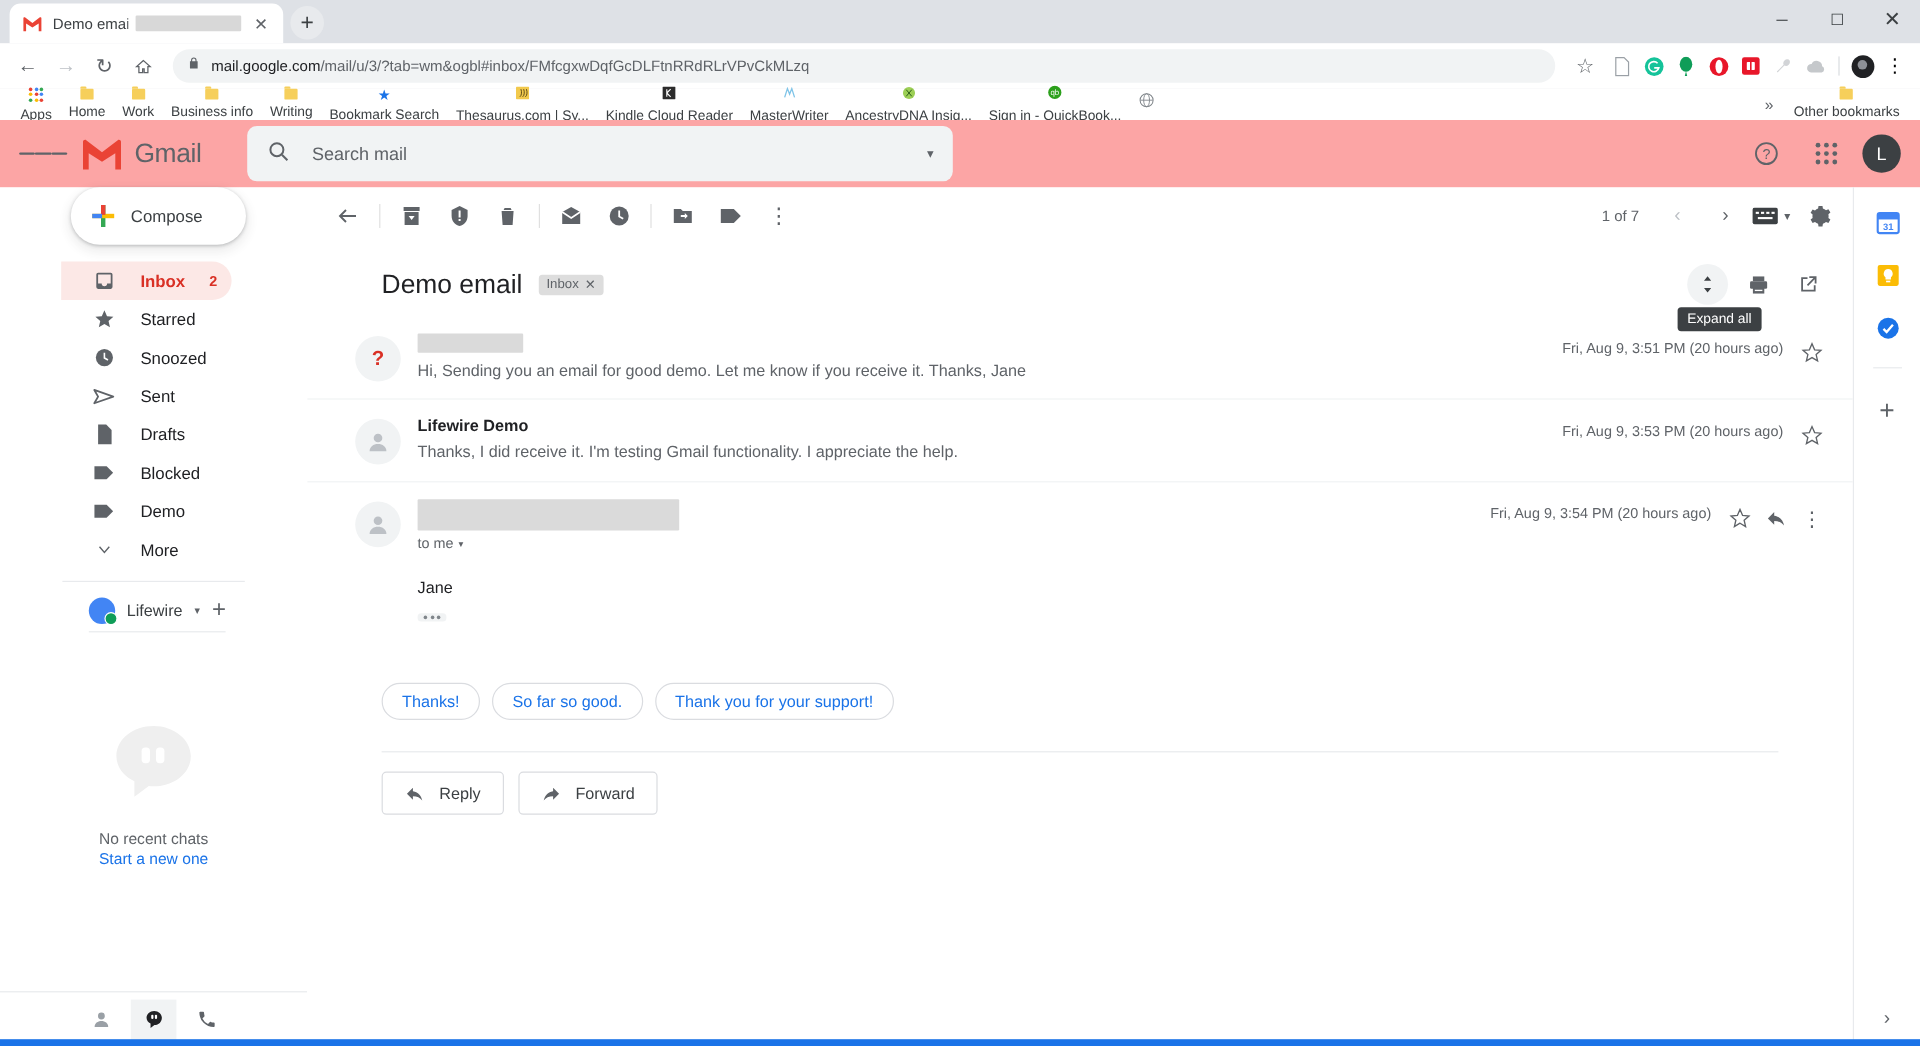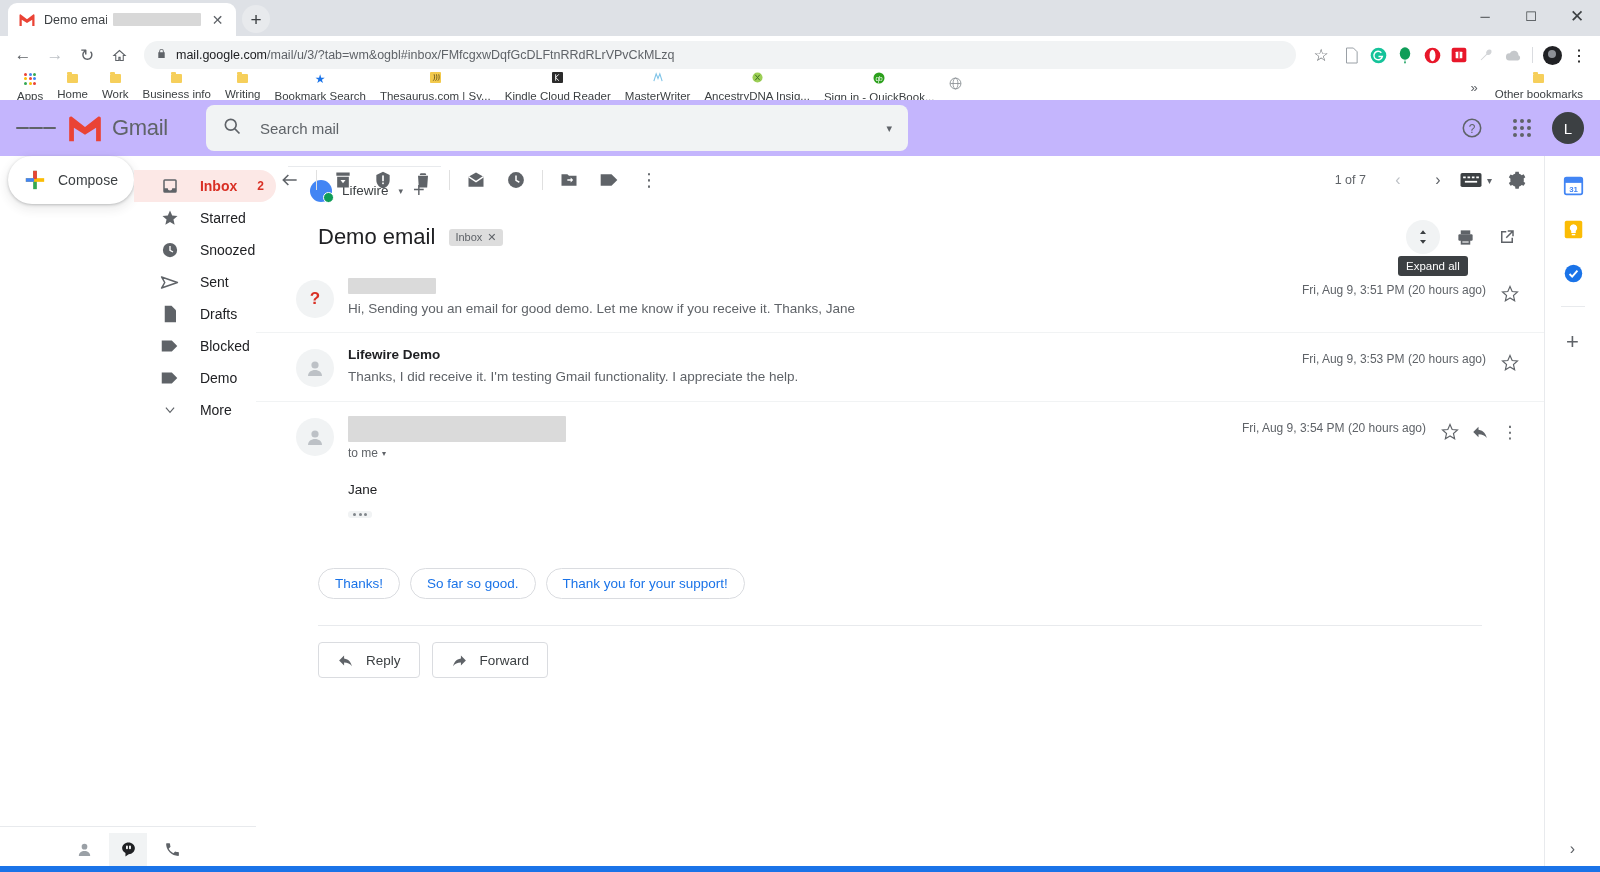--- a/index.html
+++ b/index.html
@@ -49,41 +49,41 @@
   .bm { display:flex; align-items:center; gap:5px; padding:3px 7px; white-space:nowrap;flex-direction:column; }
   .folder-ico { width:11px; height:9px; background:#f6cf5b; border-radius:1px; position:relative; flex:none;}
   .folder-ico::before { content:""; position:absolute; top:-2px; left:0; width:5px; height:2px; background:#f6cf5b; border-radius:1px 1px 0 0;}
   .apps-grid { display:grid; grid-template-columns:repeat(3,3px); grid-template-rows:repeat(3,3px); gap:1.5px; }
   .apps-grid i { display:block; width:3px; height:3px; border-radius:50%; }
   .bm-right { margin-left:auto; display:flex; align-items:center; gap:4px; }
   .chev { color:#5f6368; font-size:13px; padding:0 6px; }
 
   
   .gmail { position:relative; height:772px; background:#fff; }
-  .gheader { height:56px; display:flex; align-items:center; padding:0 16px; background:#c4b5fd; }
+  .gheader { height:56px; display:flex; align-items:center; padding:0 16px; background:#fca5a5; }
   .ghamb { width:40px; height:40px; display:flex; align-items:center; justify-content:center; }
   .ghamb span { display:block; width:18px; height:2px; background:#5f6368; margin:2.5px 0; border-radius:1px; }
   .glogo { display:flex; align-items:center; gap:8px; margin-left:10px; }
   .gmail-word { font-size:22px; color:#5f6368; letter-spacing:-0.3px; }
   .gsearch {
-    margin-left:38px; width:702px; height:46px; background:#f1f3f4; border-radius:8px;
+    margin-left:38px; width:588px; height:46px; background:#f1f3f4; border-radius:8px;
     display:flex; align-items:center; padding:0 16px; gap:18px;
   }
   .gsearch .ph { font-size:15px; color:#5f6368; flex:1; }
   .gright { margin-left:auto; display:flex; align-items:center; gap:10px; }
   .circle-btn { width:40px; height:40px; border-radius:50%; display:flex; align-items:center; justify-content:center; color:#5f6368; }
   .grid9 { display:grid; grid-template-columns:repeat(3,4px); grid-template-rows:repeat(3,4px); gap:3px; }
   .grid9 i { width:4px; height:4px; background:#5f6368; border-radius:50%; display:block; }
   .user-avatar { width:32px; height:32px; border-radius:50%; background:#3c4043; color:#fff; display:flex;
     align-items:center; justify-content:center; font-size:15px; }
 
   .gbody { display:flex; height:716px; }
 
   
-  .sidebar { width:256px; flex:none; display:flex; flex-direction:row; position:relative; }
+  .sidebar { width:256px; flex:none; display:flex; flex-direction:column; position:relative;align-items:center; }
   .compose {
     margin:0 0 0 8px; width:146px; height:48px; border-radius:24px; background:#fff;
     box-shadow:0 1px 3px rgba(60,64,67,.3), 0 4px 8px 3px rgba(60,64,67,.08);
     display:flex; align-items:center; padding:0 16px; gap:12px; font-size:14px; color:#3c4043;
   }
   .plus-multi { width:22px; height:22px; position:relative; flex:none; }
   .nav { margin-top:14px; }
   .navitem {
     height:32px; display:flex; align-items:center; gap:20px; padding:0 12px 0 26px;
     border-radius:0 16px 16px 0; font-size:14px; color:#202124; margin-right:12px;

